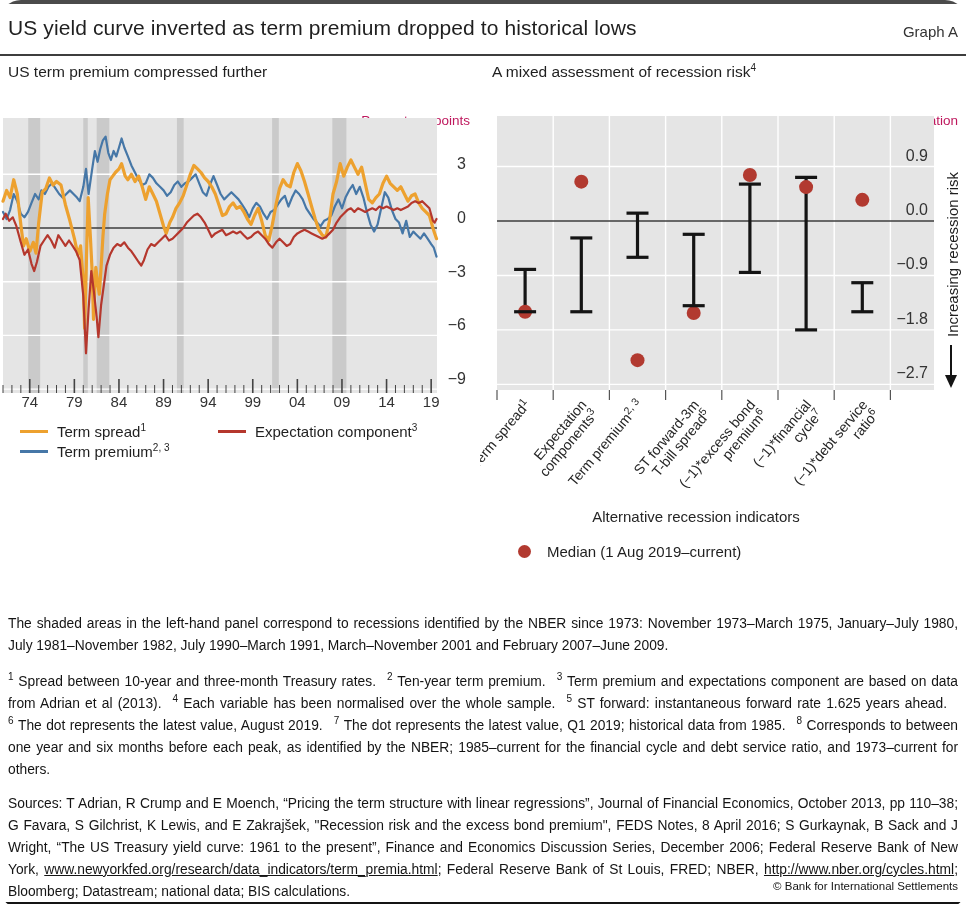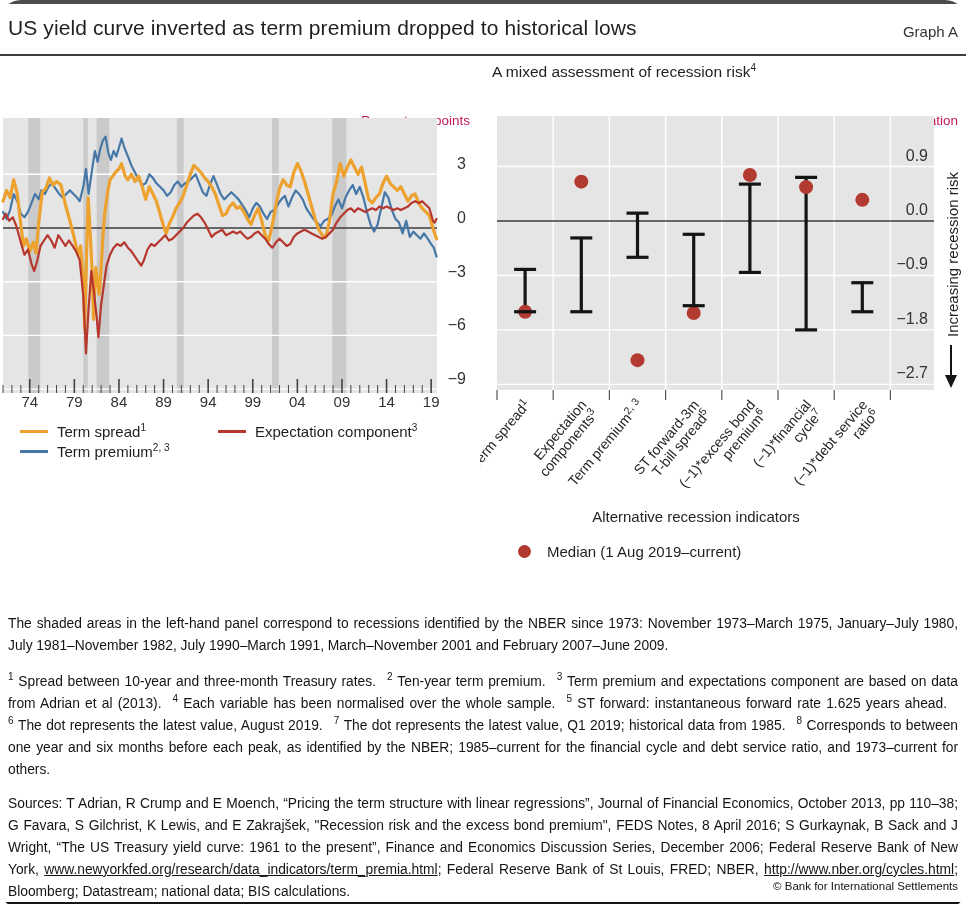--- a/index.html
+++ b/index.html
@@ -39,20 +39,21 @@
 </style>
 </head>
 <body>
 
 <div class="page">
   <div class="topbar"></div>
   <div class="title">US yield curve inverted as term premium dropped to historical lows</div>
   <div class="graph-label">Graph A</div>
   <div class="title-rule"></div>
 
+  <div class="subtitle sub-left">US term premium compressed further</div>
   <div class="subtitle sub-right"><span>A mixed assessment of recession risk</span><sup>4</sup></div>
 
   <div class="unit unit-left">Percentage points</div>
   <div class="unit unit-right">Standard deviation</div>
 
   <svg id="left-svg" class="chart-svg" width="480" height="300" viewBox="0 0 480 300">
       <rect x="3" y="5" width="434" height="275" fill="#e5e5e5"></rect>
       <rect x="28.24359999999935" y="5" width="11.952800000001298" height="275" fill="#cacaca"></rect>
       <rect x="83.28" y="5" width="4.46" height="275" fill="#cacaca"></rect>
       <rect x="96.66" y="5" width="12.66640000000065" height="275" fill="#cacaca"></rect>

